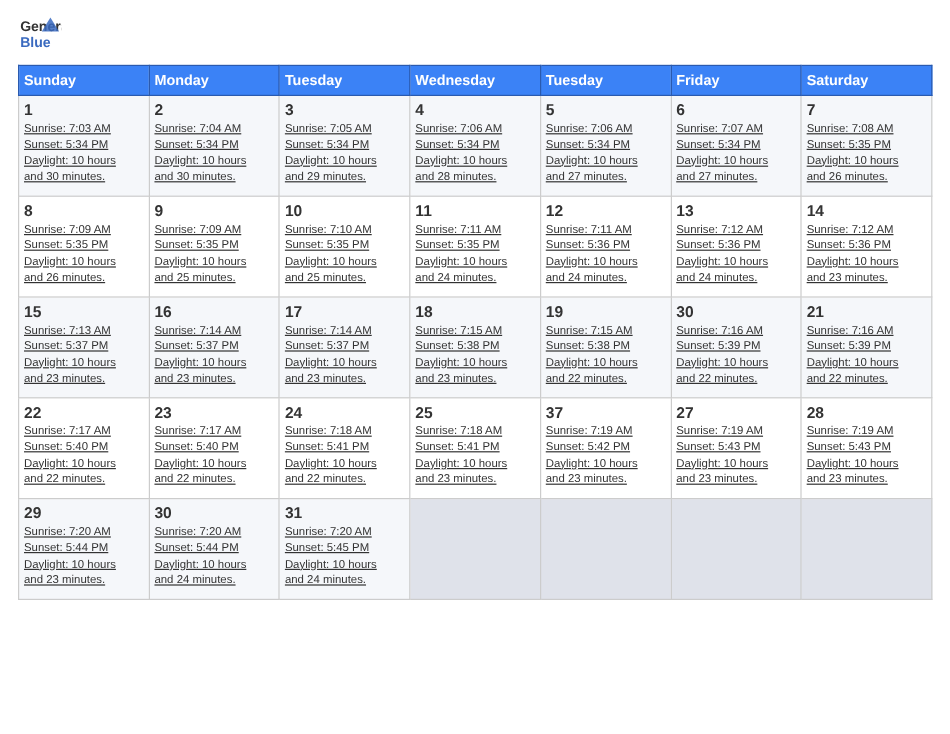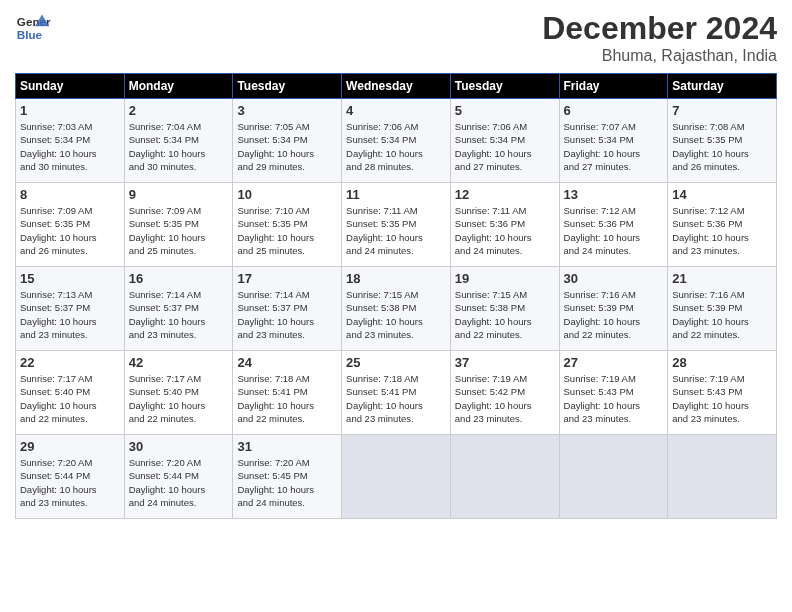--- a/index.html
+++ b/index.html
@@ -40,21 +40,21 @@
     .calendar-subtitle {
       font-size: 16px;
       color: #555;
     }
     table {
       width: 100%;
       border-collapse: collapse;
       table-layout: fixed;
     }
     thead tr th {
-      background: #000000;
+      background: #3b82f6;
       color: white;
       font-size: 12px;
       font-weight: bold;
       padding: 5px 4px;
       text-align: left;
       border: 1px solid #2a5aaf;
     }
     tbody tr td {
       vertical-align: top;
       border: 1px solid #ccc;
@@ -74,38 +74,35 @@
       background: #dfe2ea;
     }
     .day-num {
       font-size: 13px;
       font-weight: bold;
       display: block;
       margin-bottom: 2px;
     }
     .day-info {
       line-height: 1.4;
+      text-decoration: underline;
     }
   </style>
 </head>
 <body>
 
 <div class="container">
   <div class="header">
     <div class="logo">
       <svg class="logo-icon" viewBox="0 0 40 40">
         <text x="2" y="18" font-size="13" font-weight="bold" fill="#333">General</text>
         <text x="2" y="32" font-size="13" font-weight="bold" fill="#3a6abf">Blue</text>
         <polygon points="30,5 38,18 22,18" fill="#3a6abf" opacity="0.85"></polygon>
       </svg>
     </div>
-    <div class="title-block">
-      <div class="calendar-title">December 2024</div>
-      <div class="calendar-subtitle">Bhuma, Rajasthan, India</div>
-    </div>
   </div>
 
   <table>
     <thead>
       <tr>
       <th>Sunday</th>
           <th>Monday</th>
           <th>Tuesday</th>
           <th>Wednesday</th>
           <th>Tuesday</th>
@@ -203,21 +200,21 @@
             <span class="day-num">21</span>
             <div class="day-info">Sunrise: 7:16 AM<br>Sunset: 5:39 PM<br>Daylight: 10 hours<br>and 22 minutes.</div>
           </td>
         </tr>
         <tr>
           <td>
             <span class="day-num">22</span>
             <div class="day-info">Sunrise: 7:17 AM<br>Sunset: 5:40 PM<br>Daylight: 10 hours<br>and 22 minutes.</div>
           </td>
           <td>
-            <span class="day-num">42</span>
+            <span class="day-num">23</span>
             <div class="day-info">Sunrise: 7:17 AM<br>Sunset: 5:40 PM<br>Daylight: 10 hours<br>and 22 minutes.</div>
           </td>
           <td>
             <span class="day-num">24</span>
             <div class="day-info">Sunrise: 7:18 AM<br>Sunset: 5:41 PM<br>Daylight: 10 hours<br>and 22 minutes.</div>
           </td>
           <td>
             <span class="day-num">25</span>
             <div class="day-info">Sunrise: 7:18 AM<br>Sunset: 5:41 PM<br>Daylight: 10 hours<br>and 23 minutes.</div>
           </td>

